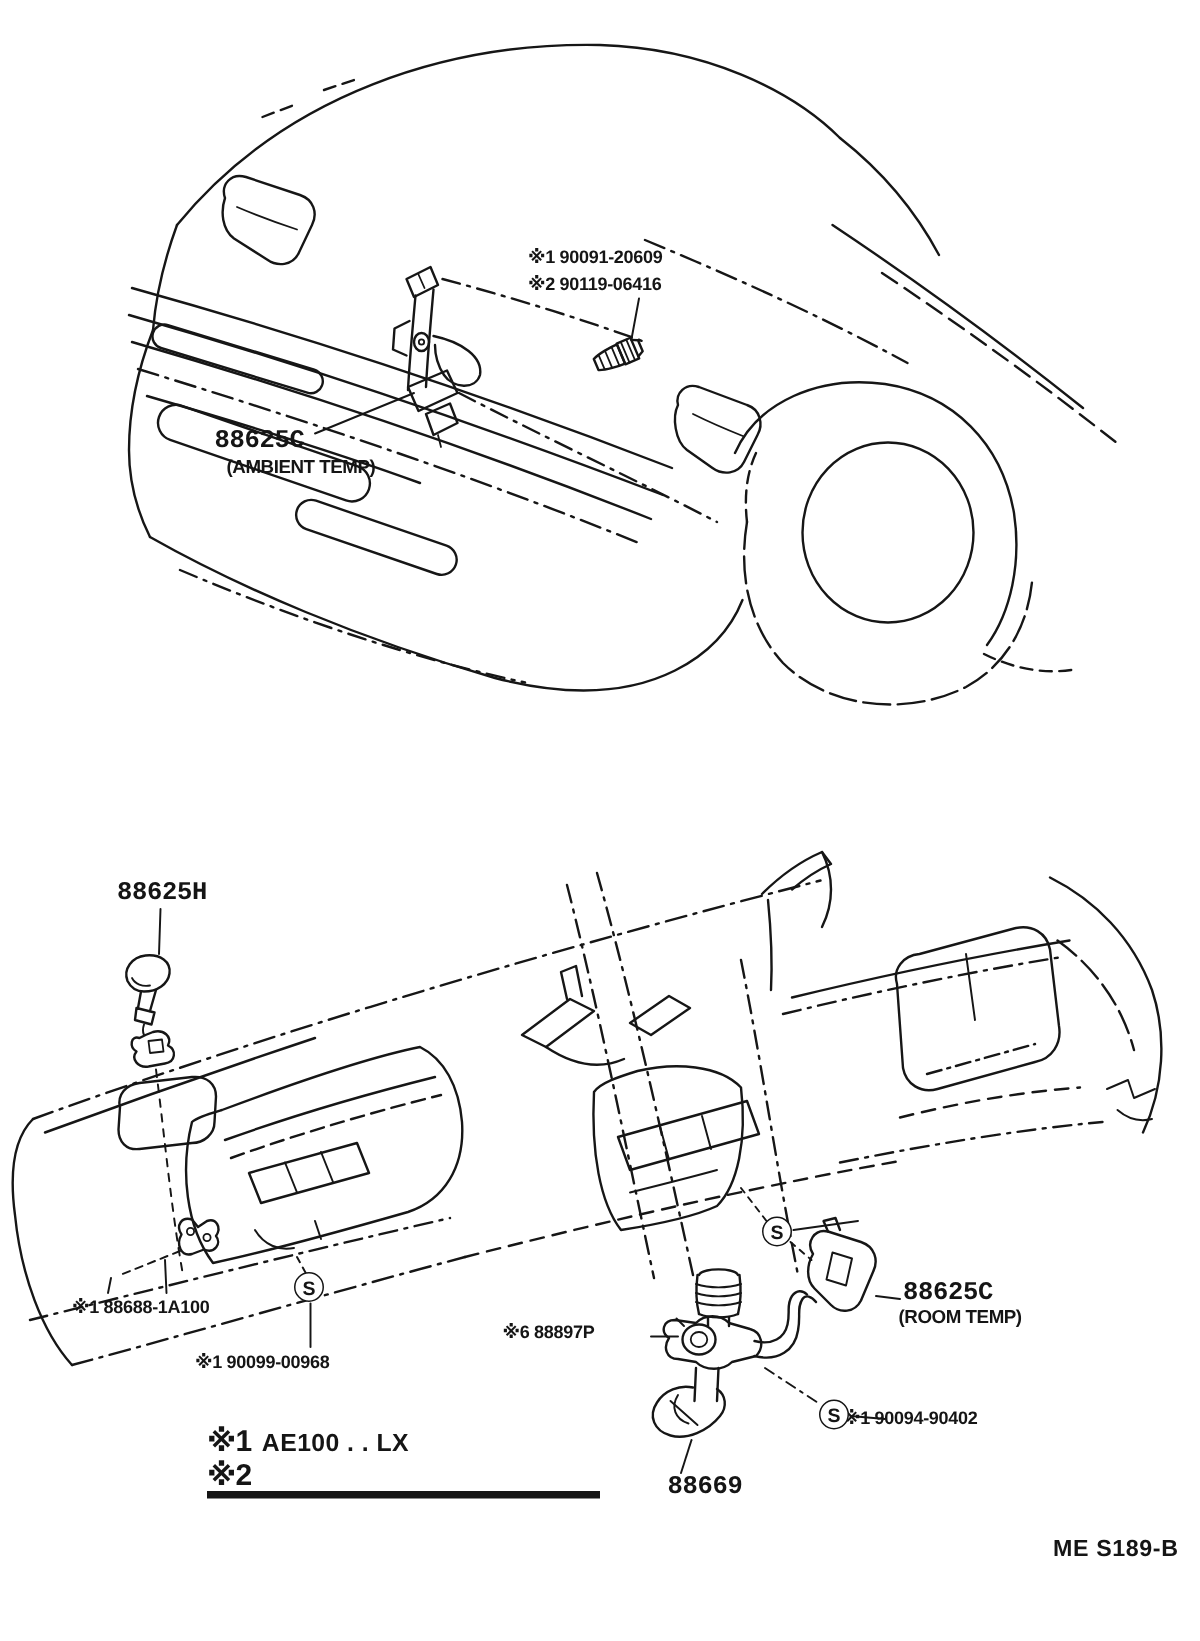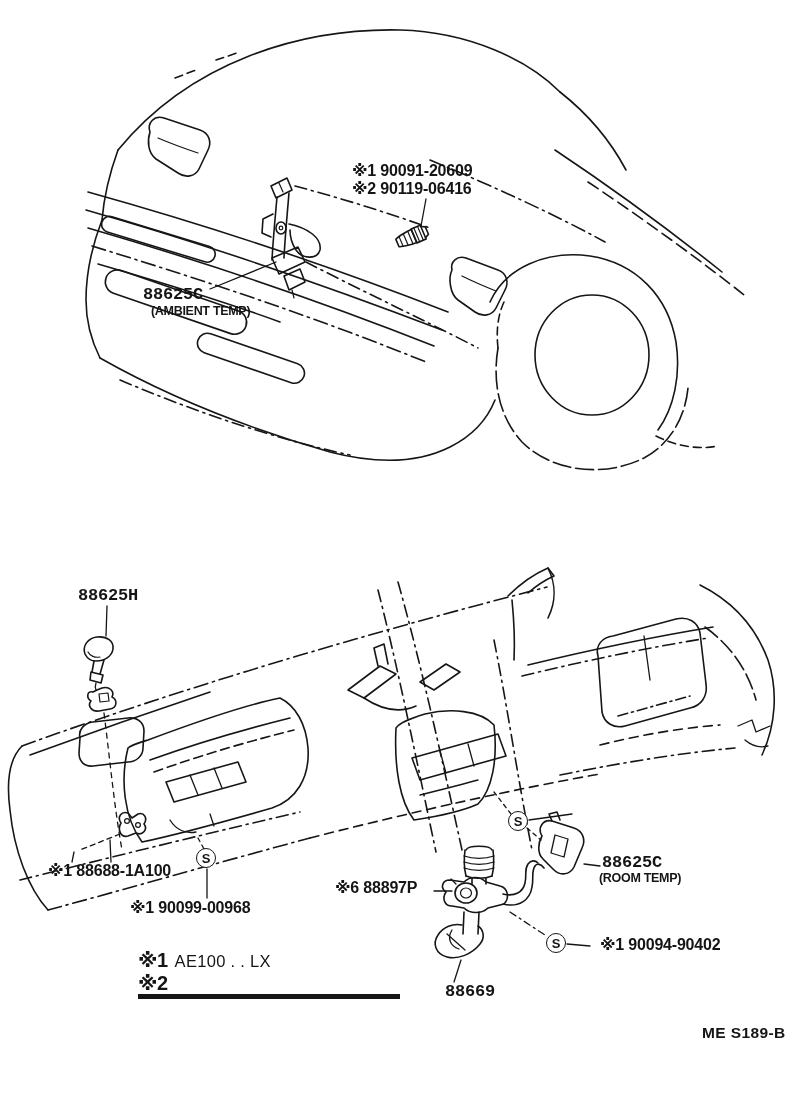--- a/index.html
+++ b/index.html
@@ -3,34 +3,34 @@
 <meta charset="utf-8">
 <style>
   html,body{margin:0;padding:0;background:#e8e8e8;}
   .page{
     position:relative;width:800px;height:1094px;background:#ffffff;
     font-family:"Liberation Sans","DejaVu Sans",sans-serif;color:#151515;overflow:hidden;
     margin:0 auto;
   }
   svg{position:absolute;left:0;top:0;}
   .lbl{
-    position:absolute;font-weight:700;font-size:16px;line-height:18px;
+    position:absolute;font-weight:700;font-size:12px;line-height:18px;
     letter-spacing:-0.2px;white-space:nowrap;color:#151515;
   }
   .lbl.big{font-size:17px;font-family:Liberation Mono, monospace;}
   .lbl.small{font-size:12.5px;line-height:14px;letter-spacing:-0.3px;}
   .sc{
     position:absolute;width:20px;height:20px;border:1.8px solid #151515;border-radius:50%;
     background:#fff;font-weight:700;font-size:13px;line-height:19px;text-align:center;
     box-sizing:border-box;
   }
   .legend{position:absolute;left:138px;top:948px;}
   .legend-row{display:flex;align-items:baseline;height:23px;white-space:nowrap;}
   .legend-mark{font-weight:700;font-size:20px;letter-spacing:-0.5px;margin-right:7px;}
-  .legend-text{font-weight:400;font-size:16.5px;letter-spacing:0.3px;}
+  .legend-text{font-weight:700;font-size:16.5px;letter-spacing:0.3px;}
   .legend-underline{position:absolute;left:138px;top:994px;width:262px;height:5px;background:#151515;}
   .code{position:absolute;left:702px;top:1024px;font-weight:700;font-size:15.5px;letter-spacing:0.4px;text-align:center;}
 </style>
 </head>
 <body>
 
 <div class="page">
 
   <svg width="800" height="1094" viewBox="0 0 800 1094">
     <g stroke="#161616" stroke-width="1.6" fill="none" stroke-linecap="round" stroke-linejoin="round">
@@ -226,21 +226,21 @@
 
   <div class="lbl big" style="left:78px;top:587px">88625H</div>
 
 
   <div class="lbl big" style="left:602px;top:854px">88625C</div>
   <div class="lbl small" style="left:599px;top:871px">(ROOM TEMP)</div>
 
   <div class="lbl" style="left:48px;top:862px">※1 88688-1A100</div>
   <div class="lbl" style="left:130px;top:899px">※1 90099-00968</div>
   <div class="lbl" style="left:335px;top:879px">※6 88897P</div>
-  <div class="lbl" style="left:600px;top:936px">※1 90094-90402</div>
+  <div class="lbl" style="left:562px;top:936px">※1 90094-90402</div>
   <div class="lbl big" style="left:445px;top:983px">88669</div>
 
   <span class="sc" style="left:196px;top:848px"><span>S</span></span>
   <span class="sc" style="left:508px;top:811px"><span>S</span></span>
   <span class="sc" style="left:546px;top:933px"><span>S</span></span>
 
   <div class="legend">
     <div class="legend-row">
       <span class="legend-mark">※1</span>
       <span class="legend-text">AE100 . . LX</span>

